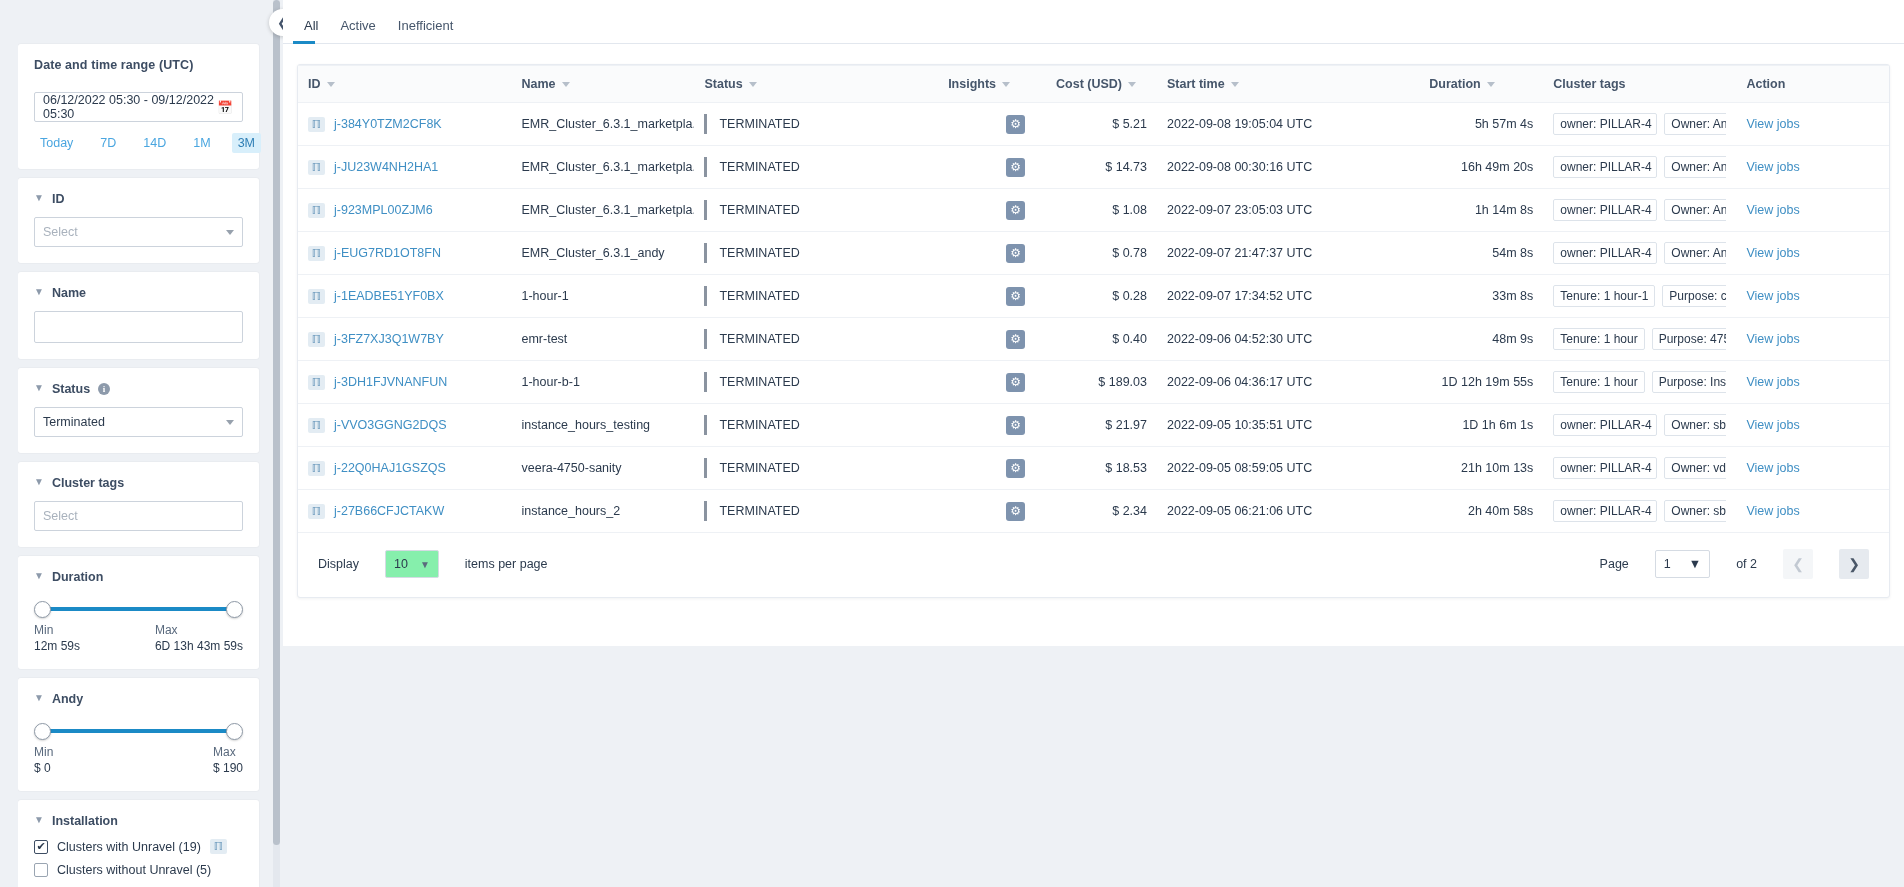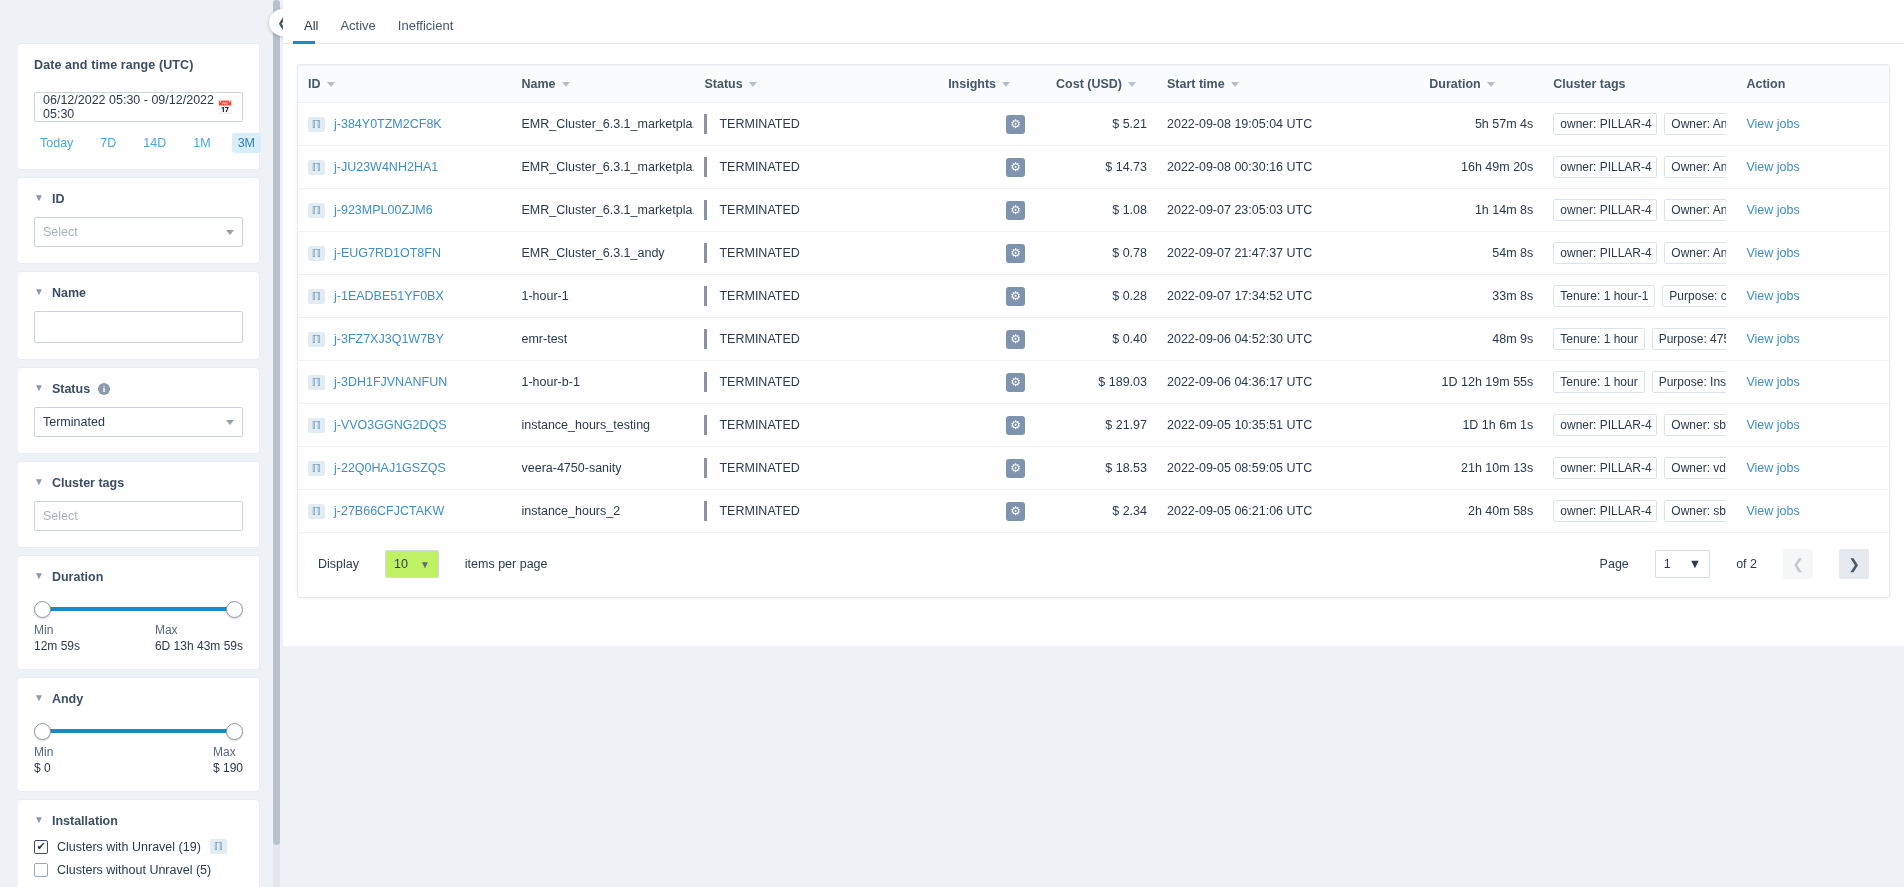--- a/index.html
+++ b/index.html
@@ -263,21 +263,21 @@
     justify-content: space-between;
     padding: 16px 20px 18px 20px;
   }
   .foot-left, .foot-right { display: flex; align-items: center; gap: 26px; }
   .foot-label { font-size: 12.5px; color: #2b3a4d; }
   .select-box {
     display: inline-flex; align-items: center; gap: 12px;
     border: 1px solid #d5dbe3; border-radius: 2px;
     height: 28px; padding: 0 8px;
     font-size: 12.5px; color: #2b3a4d;
-    background: #bef264; cursor: pointer;
+    background: #86efac; cursor: pointer;
   }
   .select-box .chev-s { color: #5b6a7d; font-size: 10px; }
   .page-input {
     display: inline-flex; align-items: center; gap: 18px;
     border: 1px solid #d5dbe3; border-radius: 2px;
     height: 28px; padding: 0 8px;
     font-size: 12.5px; color: #2b3a4d; background: #fff;
     cursor: text;
   }
   .pg-btn {

